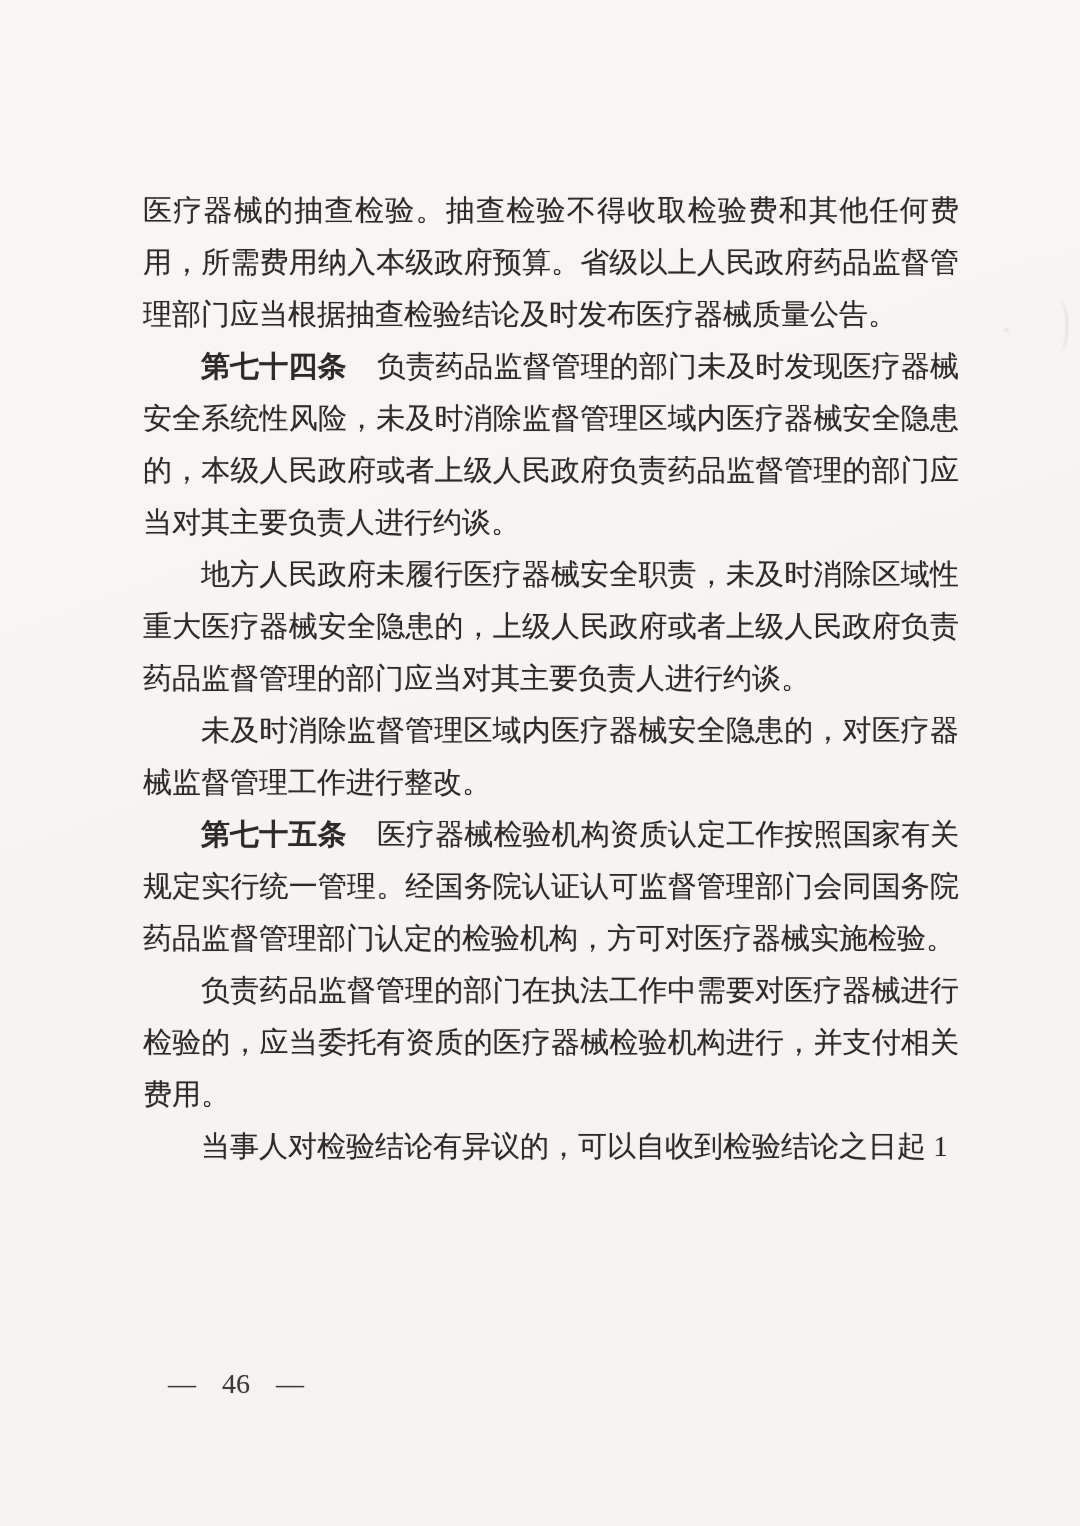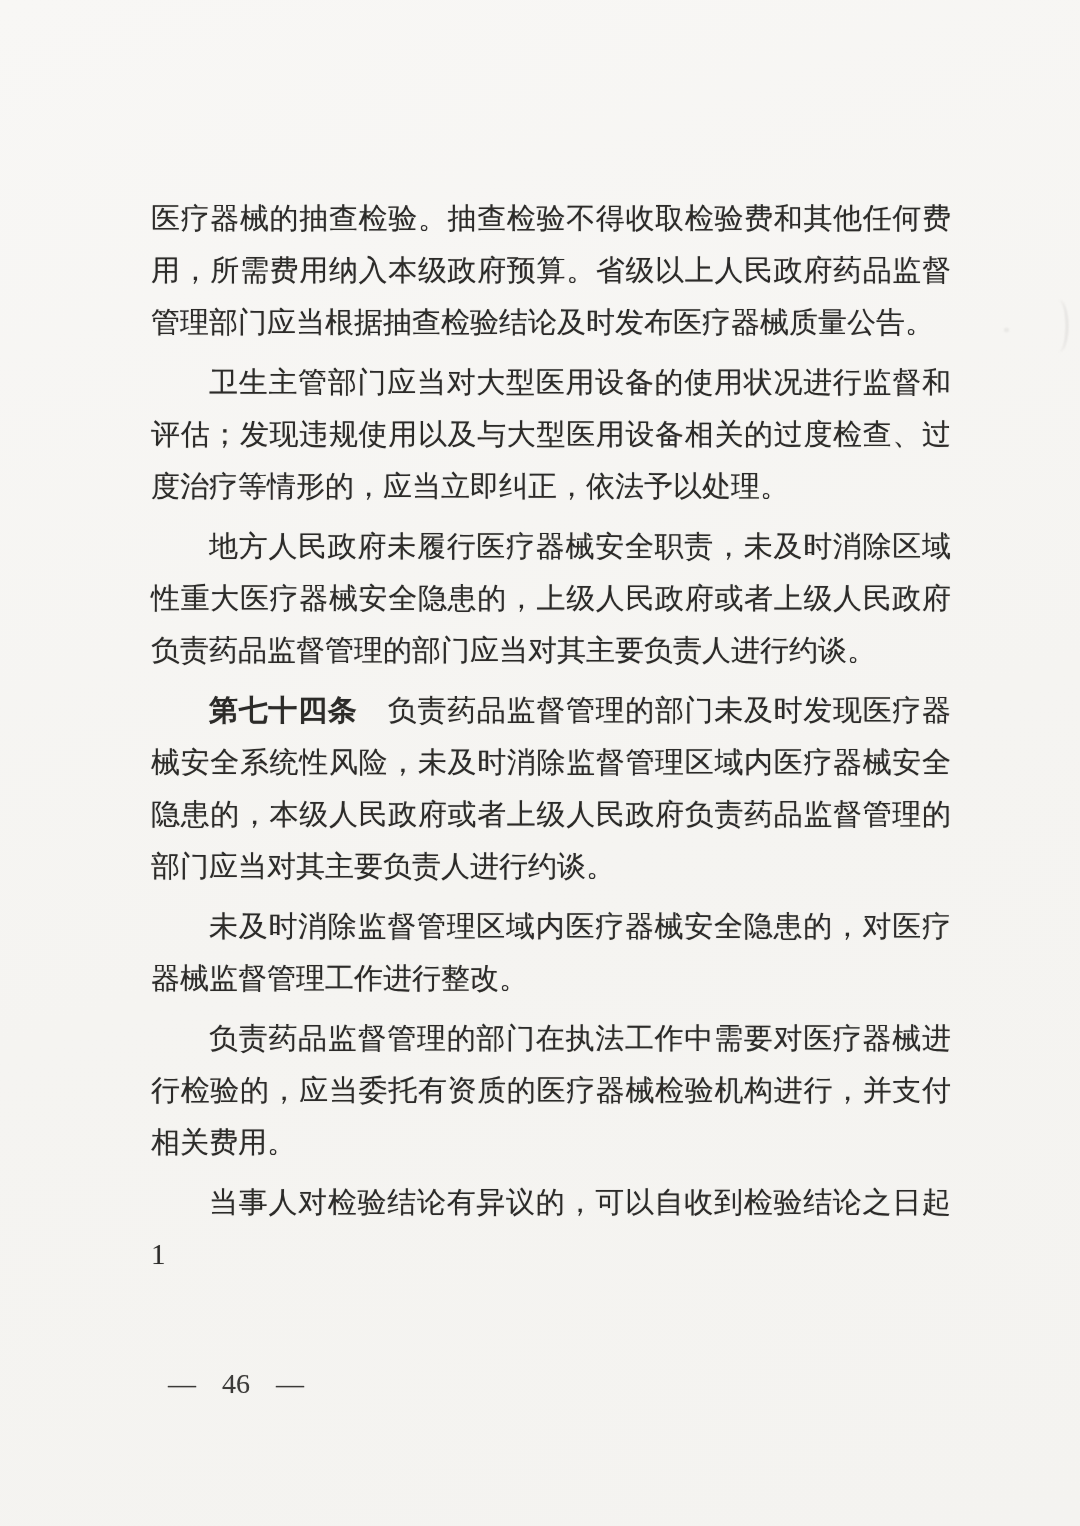--- a/index.html
+++ b/index.html
@@ -23,21 +23,21 @@
     top: 184px;
     width: 816px;
     color: #2c2b29;
     font-size: 29px;
     line-height: 52px;
     text-align: justify;
     text-justify: inter-character;
     text-shadow: 0 0 1px rgba(44, 43, 41, 0.35);
   }
   .para {
-    margin: 8px;
+    margin: 0;
     padding: 0;
   }
   .para.indent {
     text-indent: 2em;
   }
   .article-lead {
     font-weight: bold;
     font-family: "Liberation Sans", "DejaVu Sans", sans-serif;
     margin-right: 1.05em;
   }
@@ -79,28 +79,28 @@
 </style>
 </head>
 <body>
 
 <div class="page">
 
   <div class="content">
 
     <p class="para"><span>医疗器械的抽查检验。抽查检验不得收取检验费和其他任何费用，所需费用纳入本级政府预算。省级以上人民政府药品监督管理部门应当根据抽查检验结论及时发布医疗器械质量公告。</span></p>
 
-    <p class="para indent"><span>卫生主管部门应当对大型医用设备的使用状况进行监督和评估；发现违规使用以及与大型医用设备相关的过度检查、过度治疗等情形的，应当立即纠正，依法予以处理。</span></p>
+
+    <p class="para indent"><span class="article-lead">第七十四条</span><span>负责药品监督管理的部门未及时发现医疗器械安全系统性风险，未及时消除监督管理区域内医疗器械安全隐患的，本级人民政府或者上级人民政府负责药品监督管理的部门应当对其主要负责人进行约谈。</span></p>
 
     <p class="para indent"><span>地方人民政府未履行医疗器械安全职责，未及时消除区域性重大医疗器械安全隐患的，上级人民政府或者上级人民政府负责药品监督管理的部门应当对其主要负责人进行约谈。</span></p>
 
-    <p class="para indent"><span class="article-lead">第七十四条</span><span>负责药品监督管理的部门未及时发现医疗器械安全系统性风险，未及时消除监督管理区域内医疗器械安全隐患的，本级人民政府或者上级人民政府负责药品监督管理的部门应当对其主要负责人进行约谈。</span></p>
-
     <p class="para indent"><span>未及时消除监督管理区域内医疗器械安全隐患的，对医疗器械监督管理工作进行整改。</span></p>
 
+    <p class="para indent"><span class="article-lead">第七十五条</span><span>医疗器械检验机构资质认定工作按照国家有关规定实行统一管理。经国务院认证认可监督管理部门会同国务院药品监督管理部门认定的检验机构，方可对医疗器械实施检验。</span></p>
 
     <p class="para indent"><span>负责药品监督管理的部门在执法工作中需要对医疗器械进行检验的，应当委托有资质的医疗器械检验机构进行，并支付相关费用。</span></p>
 
     <p class="para indent"><span>当事人对检验结论有异议的，可以自收到检验结论之日起 1</span></p>
 
   </div>
 
   <div class="footer">
     <span class="dash">—</span>
     <span class="pagenum">46</span>

